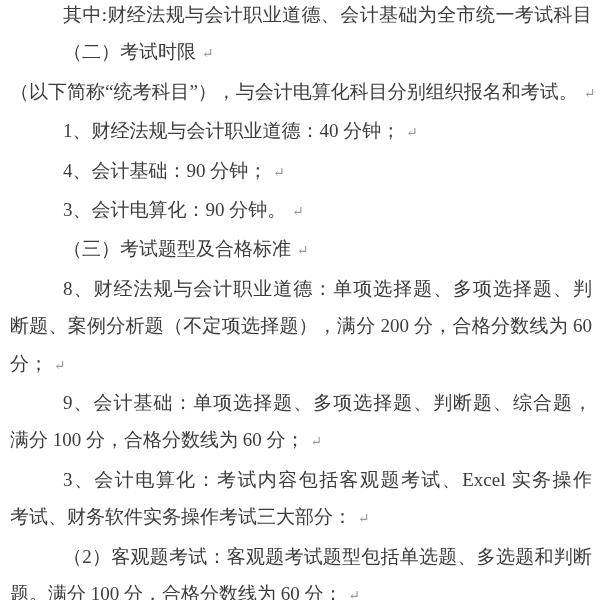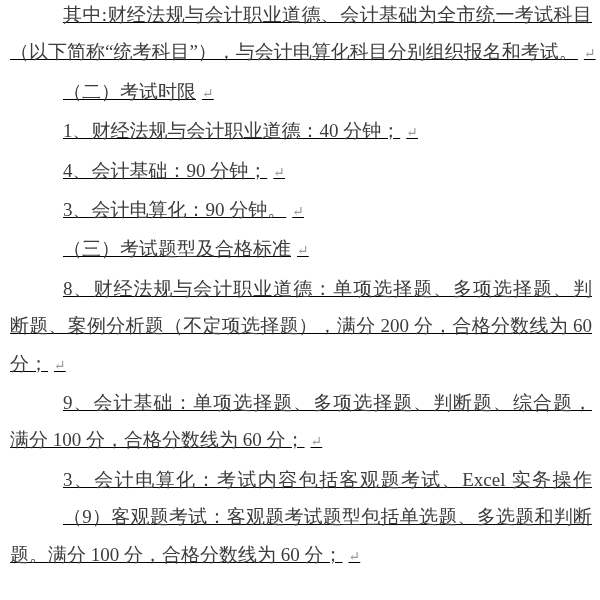--- a/index.html
+++ b/index.html
@@ -13,21 +13,20 @@
     background: var(--bg-color);
   }
   .page {
     position: relative;
     width: 600px;
     height: 600px;
     background: var(--bg-color);
     overflow: hidden;
     box-sizing: border-box;
     font-family: "Liberation Serif", "DejaVu Serif", serif;
-    text-decoration: underline;
   }
   .doc {
     margin: -4px 8px 0 10px;
   }
   .line {
     line-height: 37.4px;
     font-size: 19px;
     color: var(--text-color);
     white-space: nowrap;
   }
@@ -47,23 +46,23 @@
   }
 </style>
 </head>
 <body>
 
 <div class="page">
   <div class="doc">
 
     <div class="line indent justify"><span>其中:财经法规与会计职业道德、会计基础为全市统一考试科目</span></div>
 
+    <div class="line indent"><span>（二）考试时限</span><span class="pilcrow">↵</span></div>
+
     <div class="line"><span>（以下简称“统考科目”），与会计电算化科目分别组织报名和考试。</span><span class="pilcrow">↵</span></div>
-
-    <div class="line indent"><span>（二）考试时限</span><span class="pilcrow">↵</span></div>
 
     <div class="line indent"><span>1、财经法规与会计职业道德：40 分钟；</span><span class="pilcrow">↵</span></div>
 
     <div class="line indent"><span>4、会计基础：90 分钟；</span><span class="pilcrow">↵</span></div>
 
     <div class="line indent"><span>3、会计电算化：90 分钟。</span><span class="pilcrow">↵</span></div>
 
     <div class="line indent"><span>（三）考试题型及合格标准</span><span class="pilcrow">↵</span></div>
 
     <div class="line indent justify"><span>8、财经法规与会计职业道德：单项选择题、多项选择题、判</span></div>
@@ -71,19 +70,20 @@
     <div class="line justify"><span>断题、案例分析题（不定项选择题），满分 200 分，合格分数线为 60</span></div>
 
     <div class="line"><span>分；</span><span class="pilcrow">↵</span></div>
 
     <div class="line indent justify"><span>9、会计基础：单项选择题、多项选择题、判断题、综合题，</span></div>
 
     <div class="line"><span>满分 100 分，合格分数线为 60 分；</span><span class="pilcrow">↵</span></div>
 
     <div class="line indent justify"><span>3、会计电算化：考试内容包括客观题考试、Excel 实务操作</span></div>
 
+    <div class="line"><span>考试、财务软件实务操作考试三大部分：</span><span class="pilcrow">↵</span></div>
 
-    <div class="line indent justify"><span>（9）客观题考试：客观题考试题型包括单选题、多选题和判断</span></div>
+    <div class="line indent justify"><span>（2）客观题考试：客观题考试题型包括单选题、多选题和判断</span></div>
 
     <div class="line"><span>题。满分 100 分，合格分数线为 60 分；</span><span class="pilcrow">↵</span></div>
 
   </div>
 </div>
 
 </body></html>

